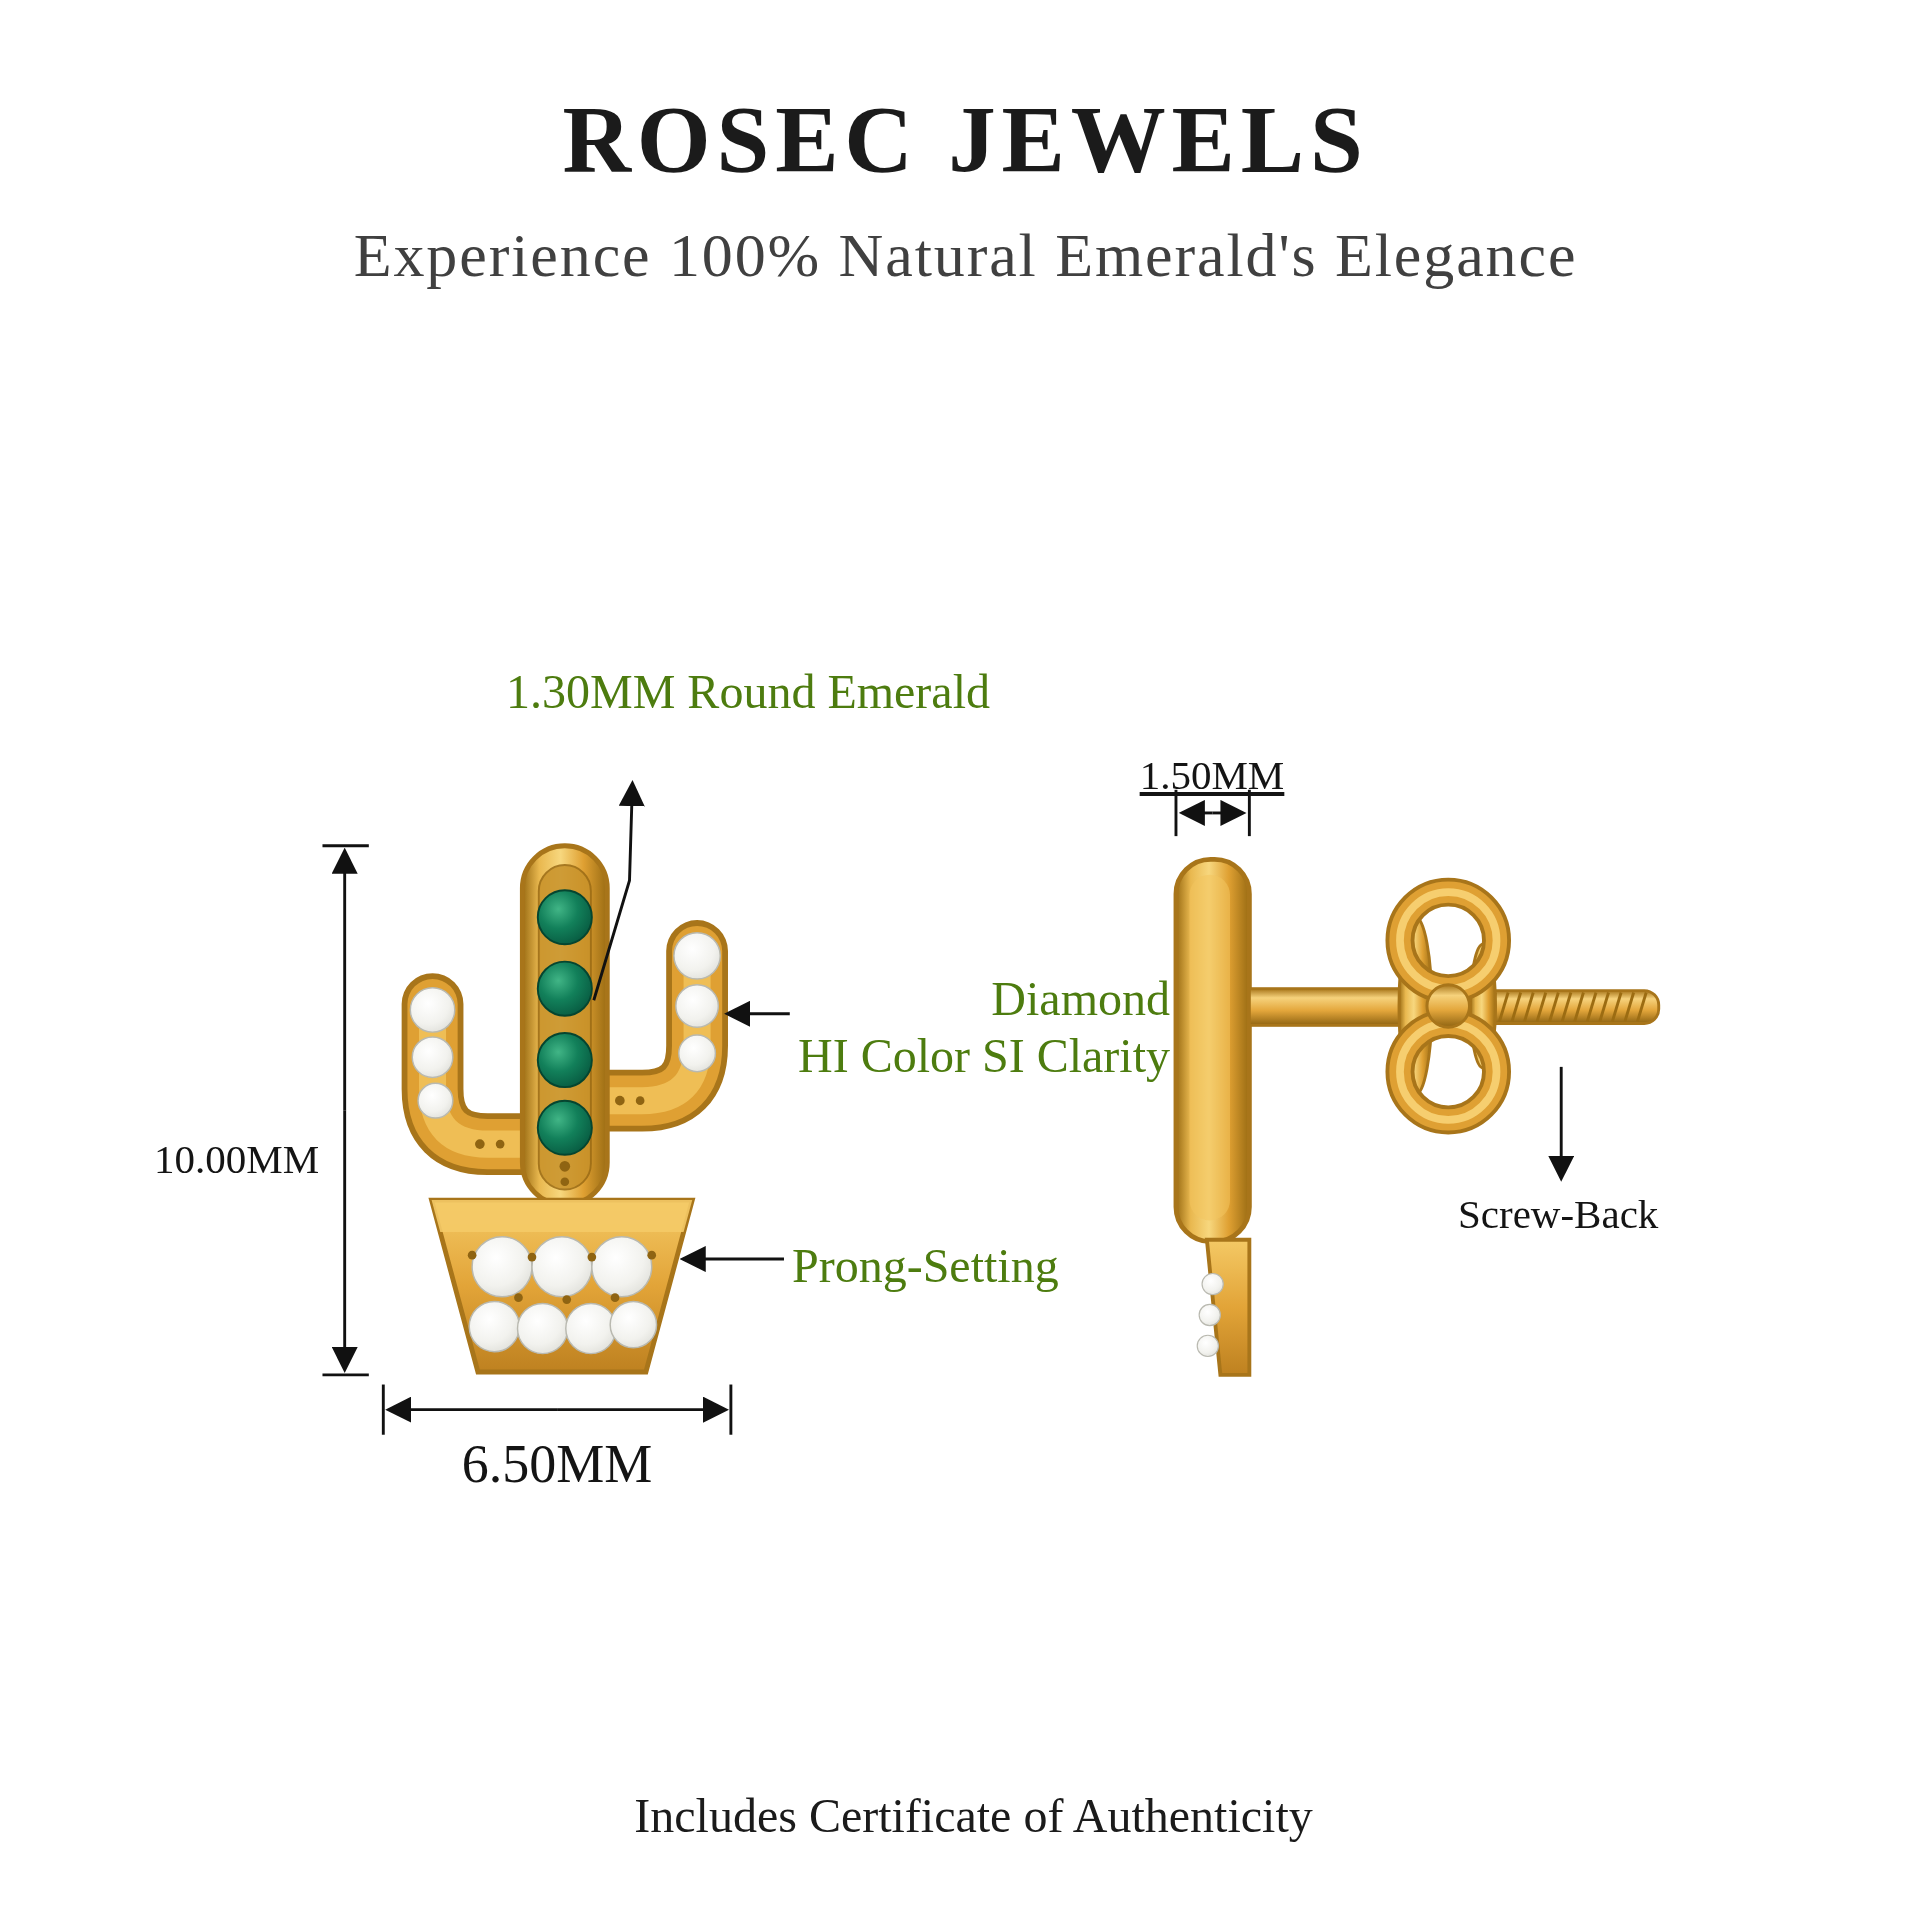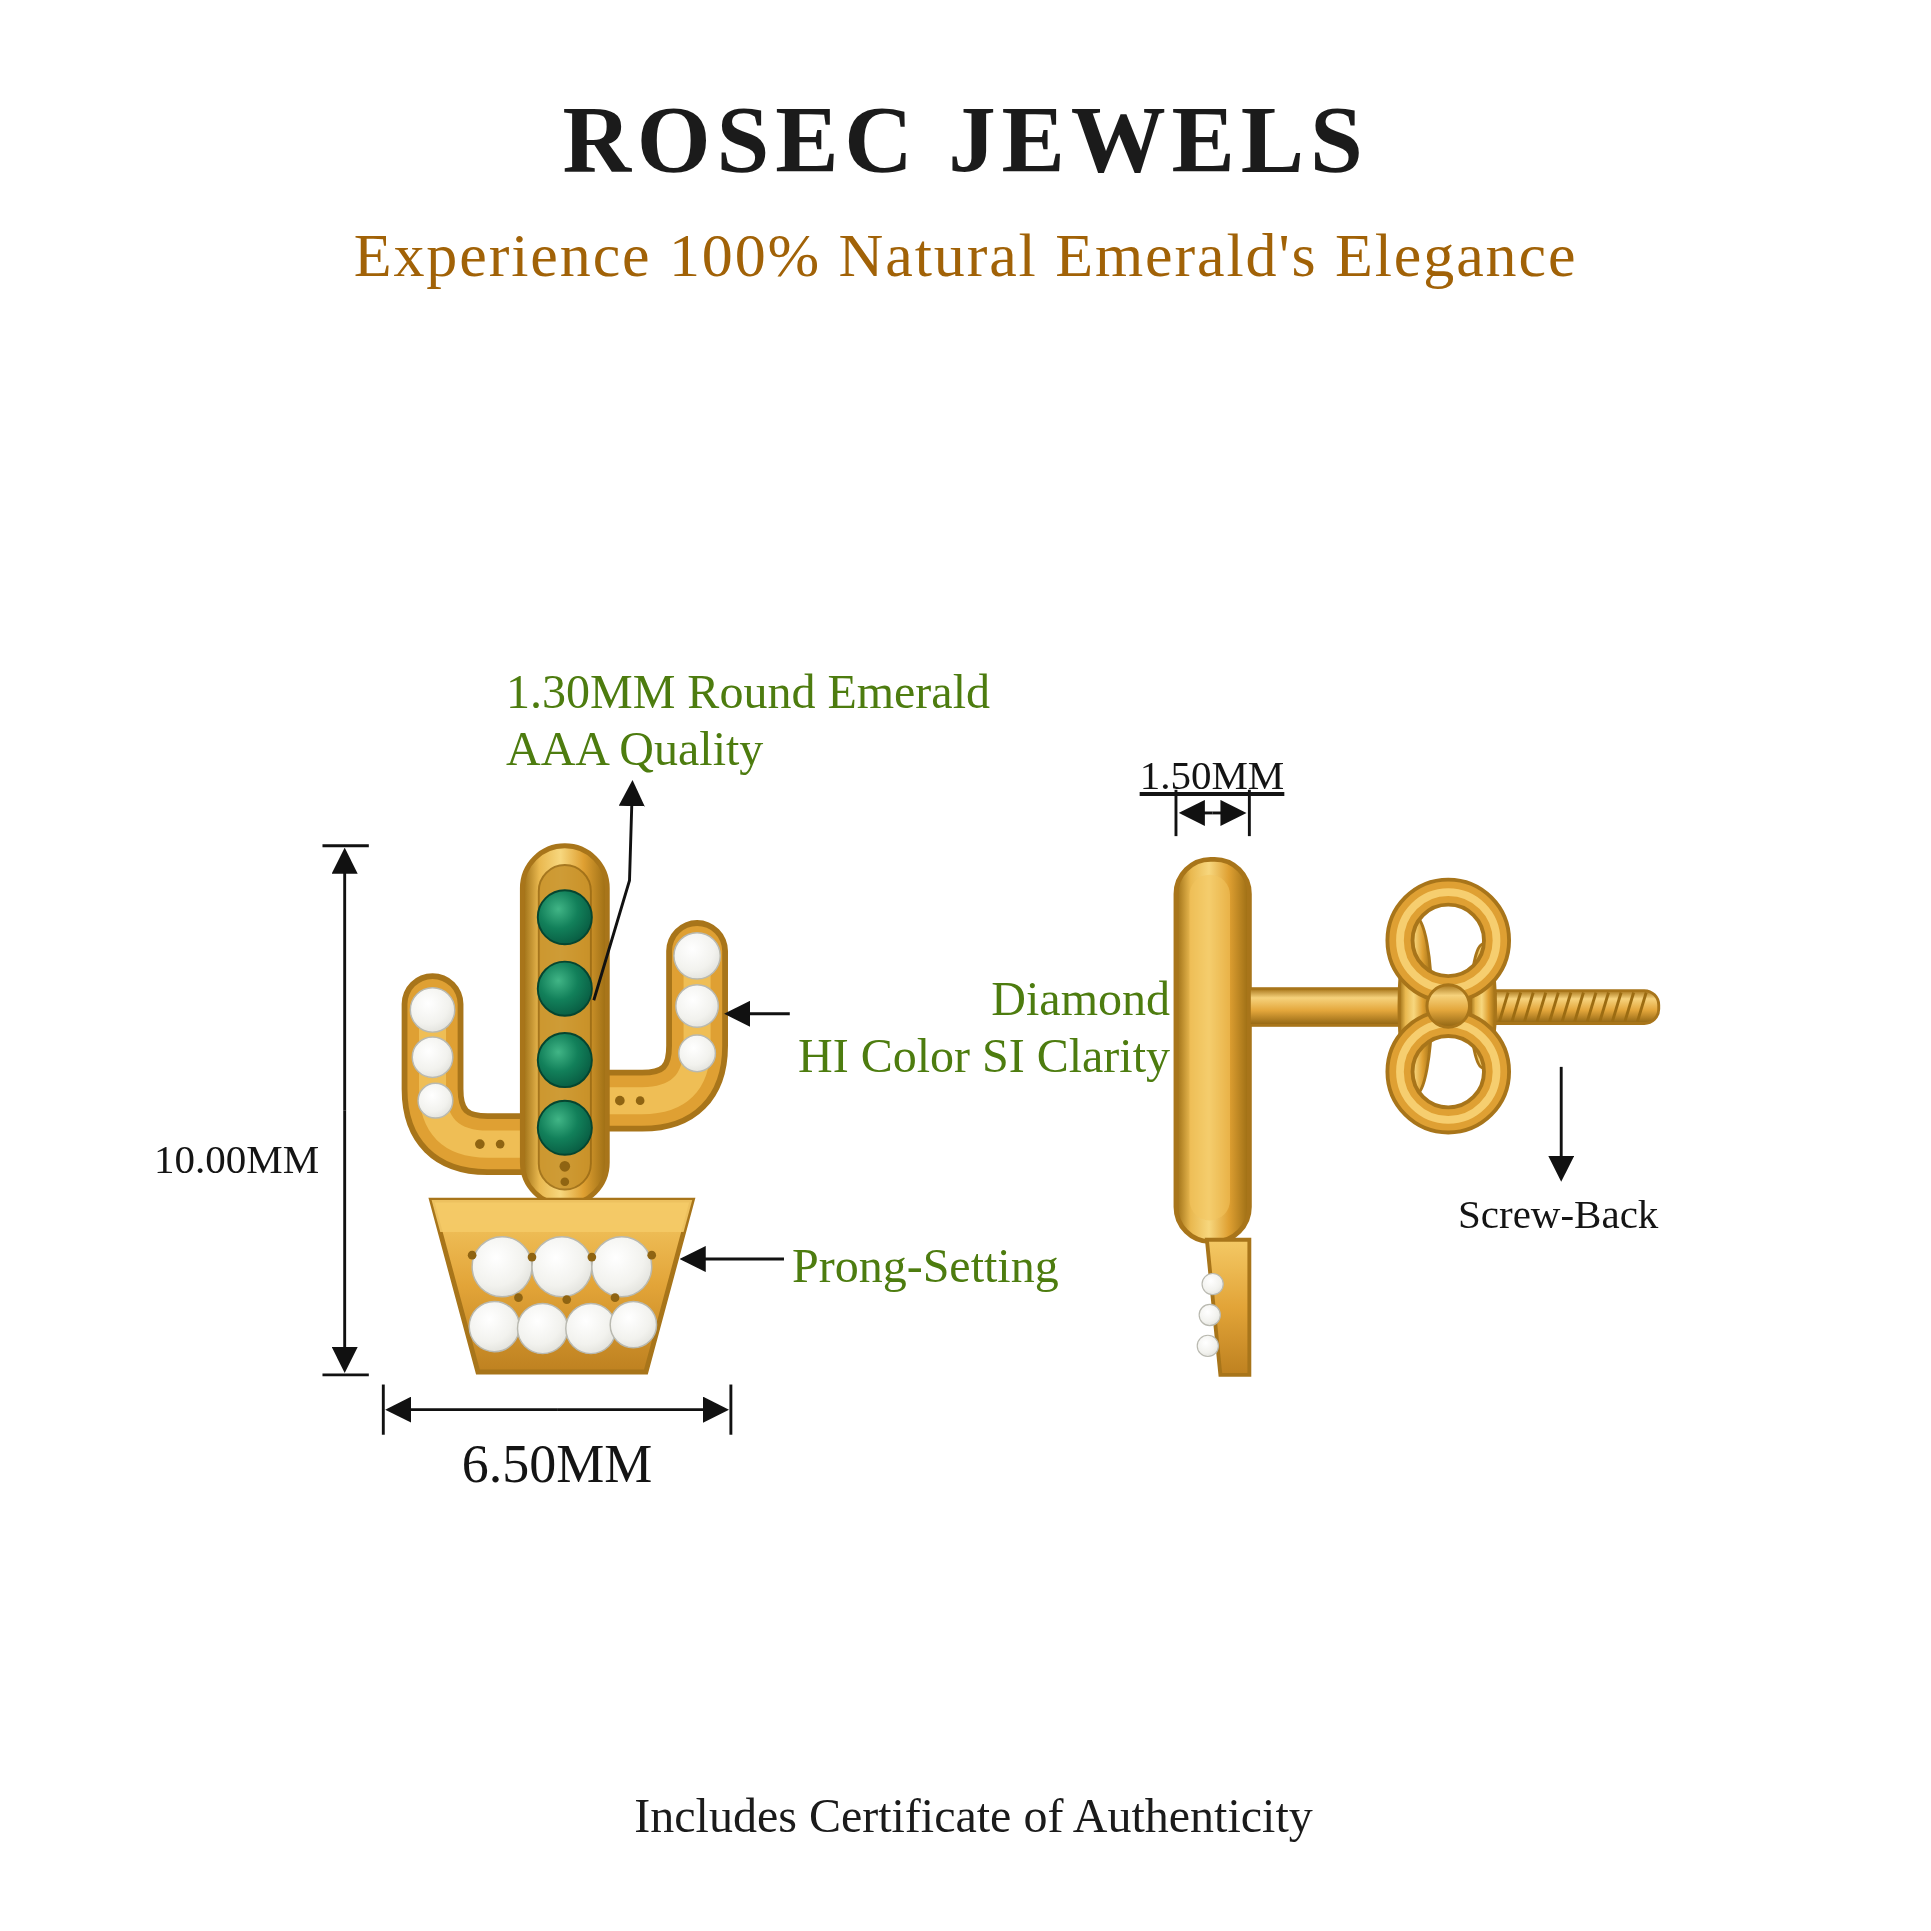--- a/index.html
+++ b/index.html
@@ -16,21 +16,21 @@
   #brand-title{
     left:0;right:0;top:85px;
     text-align:center;
     font-size:95px;font-weight:700;letter-spacing:5.8px;
     color:#1b1b1b;
   }
   #brand-tagline{
     left:0;right:0;top:220px;
     text-align:center;
     font-size:62px;font-weight:400;letter-spacing:1.9px;
-    color:#a16207;
+    color:#404040;
   }
   .callout{font-size:48px;line-height:1.18;color:#4d7c0f;}
   #emerald-callout{left:506px;top:664px;text-align:left;}
   #diamond-callout{left:798px;top:971px;text-align:right;}
   #prong-callout{left:792px;top:1238px;}
   #height-dim-label{left:154px;top:1135px;font-size:41px;}
   #width-dim-label{left:412px;top:1433px;width:290px;text-align:center;font-size:54px;}
   #thickness-dim-label{left:1067px;top:751px;width:290px;text-align:center;font-size:41px;text-decoration:underline;}
   #screwback-label{left:1458px;top:1190px;font-size:41px;}
   #footer-note{
@@ -205,21 +205,20 @@
     <line x1="818" y1="1050" x2="754" y2="1050" stroke="#111" stroke-width="3" marker-end="url(#arr)"></line>
     <line x1="812" y1="1304" x2="708" y2="1304" stroke="#111" stroke-width="3" marker-end="url(#arr)"></line>
     <line x1="1617" y1="1105" x2="1617" y2="1220" stroke="#111" stroke-width="3" marker-end="url(#arr)"></line>
   </svg>
 
   <div class="abs label" id="brand-title">ROSEC JEWELS</div>
   <div class="abs label" id="brand-tagline">Experience 100% Natural Emerald's Elegance</div>
 
   <div class="abs callout" id="emerald-callout">
     <div>1.30MM Round Emerald</div>
-    <div>AAA Quality</div>
   </div>
 
   <div class="abs callout" id="diamond-callout">
     <div>Diamond</div>
     <div>HI Color SI Clarity</div>
   </div>
 
   <div class="abs callout label" id="prong-callout">Prong-Setting</div>
 
   <div class="abs label" id="height-dim-label">10.00MM</div>

